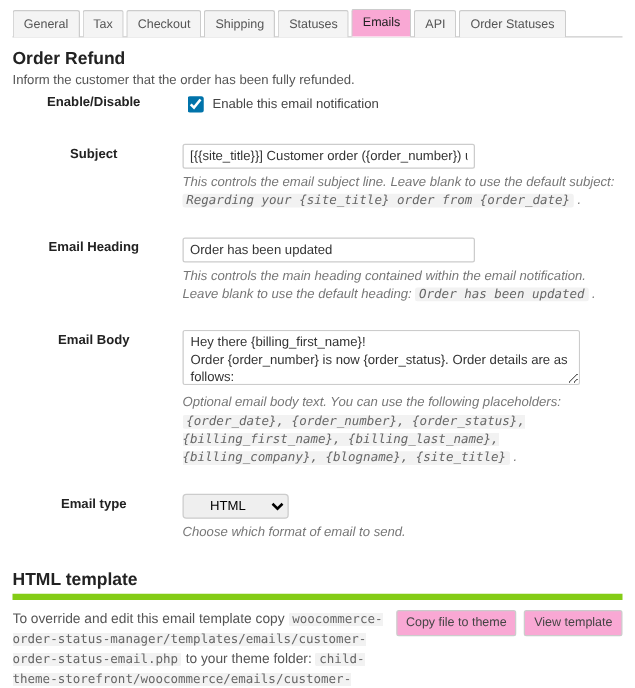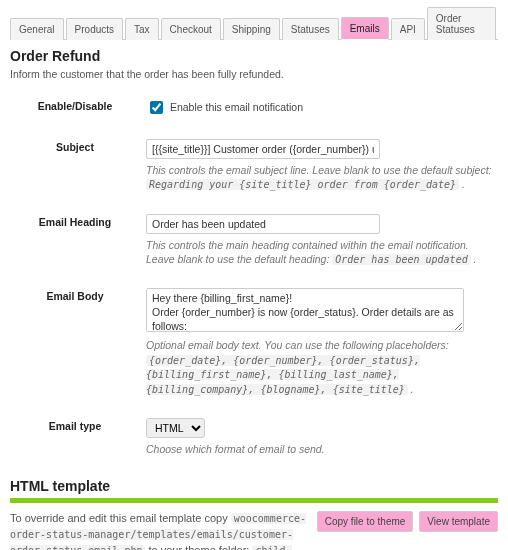--- a/index.html
+++ b/index.html
@@ -42,21 +42,20 @@
   }
   h2.page-title {
     font-size: 14px;
     font-weight: 600;
     margin: 6px 0 4px 0;
     color: #222;
   }
   .page-desc {
     font-size: 10.5px;
     color: #555;
-    margin-bottom: 14px;
   }
   table.form { width: 100%; border-collapse: collapse; }
   table.form th {
     width: 130px;
     text-align: center;
     vertical-align: top;
     font-weight: 600;
     font-size: 10.5px;
     padding: 6px 6px 18px 0;
     color: #222;
@@ -96,21 +95,21 @@
     font-size: 10.5px;
     border: 1px solid #ccc;
     border-radius: 2px;
     color: #333;
     resize: both;
     font-family: inherit;
     line-height: 1.3;
   }
   select {
     font-size: 10.5px;
-    padding: 2px 4px;
+    padding: 2px 17px;
     border: 1px solid #ccc;
     border-radius: 3px;
   }
   input[type=checkbox] { margin-right: 4px; vertical-align: middle; accent-color:#0073aa; }
   .cb-label { vertical-align: middle; }
   .section-heading {
     font-size: 14px;
     font-weight: 600;
     color: #222;
     border-bottom: 5px solid #84cc16;
@@ -137,21 +136,20 @@
     cursor: pointer;
     white-space: nowrap;
   }
 </style>
 </head>
 <body>
 
 <div class="wrap">
   <div class="tabs" id="tabs">
       <div class="tab">General</div>
-      <div class="tab">Products</div>
       <div class="tab">Tax</div>
       <div class="tab">Checkout</div>
       <div class="tab">Shipping</div>
       <div class="tab">Statuses</div>
       <div class="tab active">Emails</div>
       <div class="tab">API</div>
       <div class="tab">Order Statuses</div>
     </div>
 
   <h2 class="page-title">Order Refund</h2>

